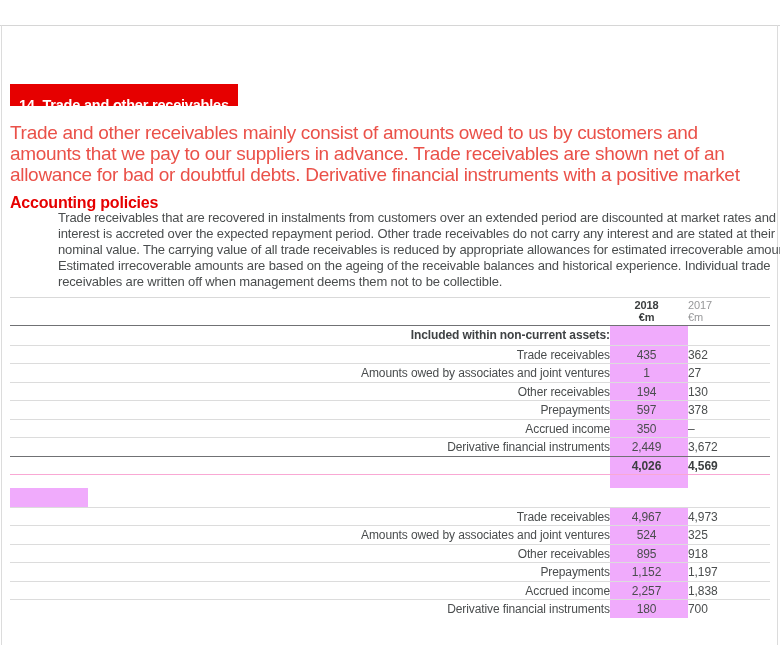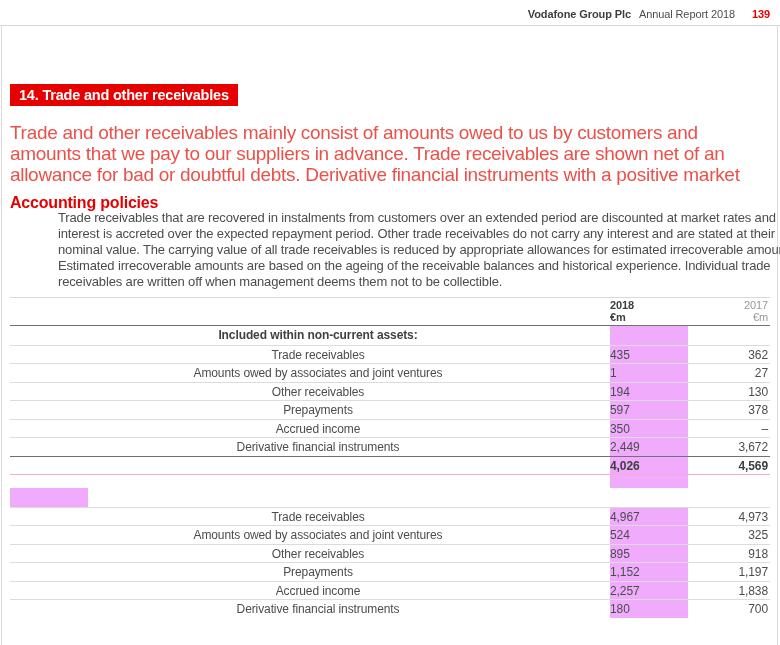--- a/index.html
+++ b/index.html
@@ -11,63 +11,58 @@
   .top-header { position:absolute; top:8px; right:10px; font-size:11px; line-height:13px; white-space:nowrap; }
   .top-header .company { font-weight:bold; color:#3c3f40; }
   .top-header .report { color:#4a4d4e; margin-left:5px; }
   .top-header .pagenum { font-weight:bold; color:#e60000; margin-left:14px; }
   .header-rule { position:absolute; top:25px; left:0; width:780px; height:1px; background:#d6d6d6; }
   .page-frame { position:absolute; top:25px; left:1px; right:2px; bottom:0;
     border-left:1px solid #dcdcdc; border-right:1px solid #dcdcdc; pointer-events:none; }
 
   
   .note-heading { position:absolute; top:84px; left:10px; display:inline-block; background:#e60000;
-    color:#ffffff; font-weight:bold; font-size:14.5px; line-height:22px; height:22px; padding:0 9px;
+    color:#ffffff; font-weight:bold; font-size:14.5px; line-height:22px; height:22px; padding:10px 9px;
     letter-spacing:-0.2px; white-space:nowrap; }
 
   
   .intro { position:absolute; top:122px; left:10px; width:760px; height:64px; overflow:hidden;
     color:#ea5149; font-size:19px; line-height:21px; letter-spacing:-0.3px; }
 
   
   .acc-head { position:absolute; top:194px; left:10px; font-size:16px; font-weight:bold; color:#e60000; letter-spacing:-0.2px; }
   .acc-body { position:absolute; top:210px; left:10px; width:760px; height:85px; overflow:hidden;
     font-size:13px; line-height:16px; color:#4a4d4e; letter-spacing:-0.15px;margin-left:48px; }
 
   
   .fin-table { position:absolute; top:297px; left:10px; width:760px; border-top:1px solid #d9d9d9; font-size:12px; }
   .row { display:flex; width:760px; }
   .cell { overflow:hidden; white-space:nowrap; }
-  .cell.label { width:600px; text-align:center;padding-left:16px; }
-  .cell.c2018 { width:78px; text-align:left; padding-right:5px; }
-  .cell.c2017 { width:82px; text-align:right; padding-right:2px; }
+  .cell.label { width:600px; text-align:right;padding-left:16px; }
+  .cell.c2018 { width:78px; text-align:center; padding-right:5px; }
+  .cell.c2017 { width:82px; text-align:left; padding-right:2px; }
   .shade { background:#f0abfc; }
 
   .header-row { height:28px; padding-top:2px; border-bottom:1px solid #707174; align-items:flex-end; }
   .colhead { font-size:11px; line-height:12px; padding-bottom:2px; }
   .colhead .year { font-weight:bold; color:#3c3f40; }
   .colhead .unit { font-weight:bold; color:#3c3f40; }
   .colhead.light .year, .colhead.light .unit { font-weight:normal; color:#97989a; }
 
   .section-row { height:18.5px; line-height:18px; }
   .section-row .label { font-weight:bold; color:#3f4244; }
   .data-row { height:18.5px; line-height:18px; border-top:1px solid #dcdcdc; }
   .total-row { height:19.5px; line-height:19px; border-top:1px solid #707174; border-bottom:1px solid #f9a8d4; font-weight:bold; color:#3c3f40; }
   .gap-row { height:13px; }
 </style>
 </head>
 <body>
 
 <div class="page">
 
-  <div class="top-header">
-    <span class="company">Vodafone Group Plc</span>
-    <span class="report">Annual Report 2018</span>
-    <span class="pagenum">139</span>
-  </div>
   <div class="header-rule"></div>
   <div class="page-frame"></div>
 
   <div class="note-heading">14. Trade and other receivables</div>
 
   <div class="intro">Trade and other receivables mainly consist of amounts owed to us by customers and amounts that we pay to our suppliers in advance. Trade receivables are shown net of an allowance for bad or doubtful debts. Derivative financial instruments with a positive market value are reported within this note.</div>
 
   <div class="acc-head">Accounting policies</div>
   <div class="acc-body">Trade receivables that are recovered in instalments from customers over an extended period are discounted at market rates and interest is accreted over the expected repayment period. Other trade receivables do not carry any interest and are stated at their nominal value. The carrying value of all trade receivables is reduced by appropriate allowances for estimated irrecoverable amounts. Estimated irrecoverable amounts are based on the ageing of the receivable balances and historical experience. Individual trade receivables are written off when management deems them not to be collectible.</div>
 

